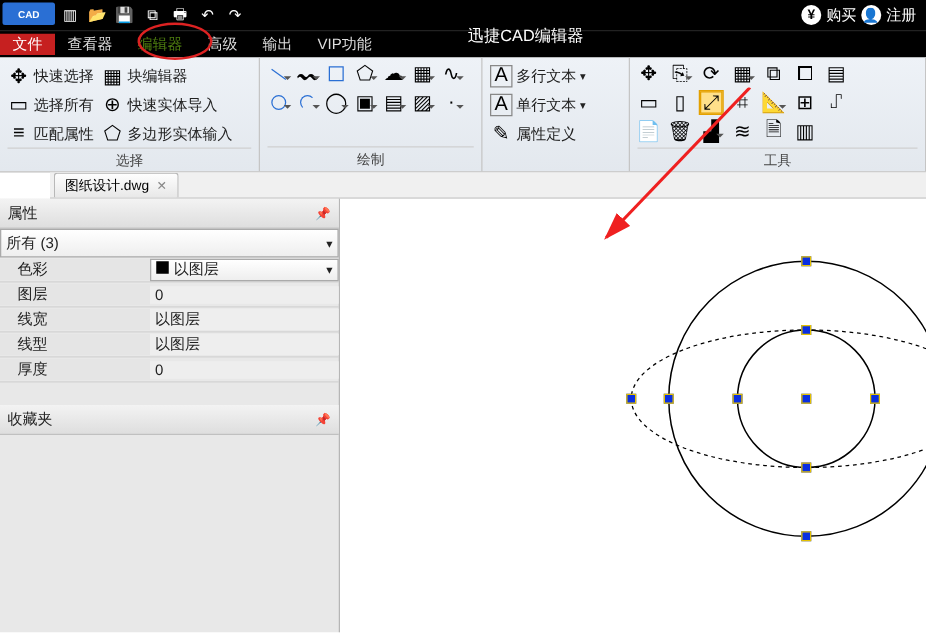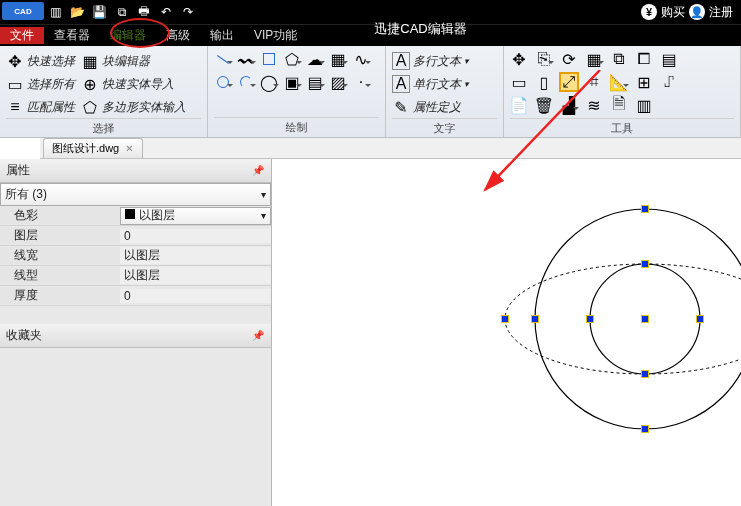--- a/index.html
+++ b/index.html
@@ -21,21 +21,21 @@
 .menu-item.active { color:#4d7c0f; }
 .editor-ellipse { position:absolute; left:110px; top:18px; width:60px; height:30px; border:2px solid #d22; border-radius:50%; pointer-events:none; z-index:30;}
 
 
 .ribbon { height:92px; display:flex; border-bottom:1px solid #bfbfbf; background:linear-gradient(#eef2f7,#e3e8ee);}
 .group { border-right:1px solid #c5c5c5; padding:4px 6px 2px 6px; display:flex; flex-direction:column; }
 .group-body { flex:1; display:flex; gap:6px; }
 .group-label { text-align:center; font-size:11px; color:#444; padding-top:2px; border-top:1px solid #d0d0d0; }
 .col { display:flex; flex-direction:column; gap:1px; }
 .tool-row { display:flex; align-items:center; gap:3px; height:22px; }
-.tool-row span { font-size:12px; color:#222;font-style:italic; }
+.tool-row span { font-size:12px; color:#222; }
 .ticon { width:18px; height:18px; display:flex; align-items:center; justify-content:center; cursor:pointer; position:relative; }
 .grid-icons { display:grid; grid-template-columns:repeat(7,22px); grid-auto-rows:22px; gap:1px; }
 .grid-icons .ticon { border:1px solid transparent; }
 .highlight { background:#ffe08a !important; border:1px solid #e3a000 !important; box-shadow:0 0 0 1px #e3a000; }
 .dd::after { content:""; position:absolute; right:-2px; bottom:0px; border:3px solid transparent; border-top-color:#555;}
 
 
 .sq { width:12px; height:12px; border:1px solid #2a6fd4; }
 .circ-o { width:12px; height:12px; border:1px solid #2a6fd4; border-radius:50%; }
 .line-d { width:14px; height:0; border-top:1px solid #2a6fd4; transform:rotate(35deg);}
@@ -182,21 +182,20 @@
             <div class="ticon" style="border:1px solid #888">A</div>
             <span>单行文本</span>
             <span style="font-size:9px">▾</span>
           </div>
         <div class="tool-row">
             <div class="ticon">✎</div>
             <span>属性定义</span>
           </div>
       </div>
     </div>
-    <div class="group-label">文字</div>
   </div>
 
   <div class="group" style="flex:1">
     <div class="group-body">
       <div class="grid-icons" style="grid-template-columns:repeat(7,24px)">
         <div class="ticon">✥</div>
         <div class="ticon dd">⎘</div>
         <div class="ticon">⟳</div>
         <div class="ticon dd">▦</div>
         <div class="ticon">⧉</div>

